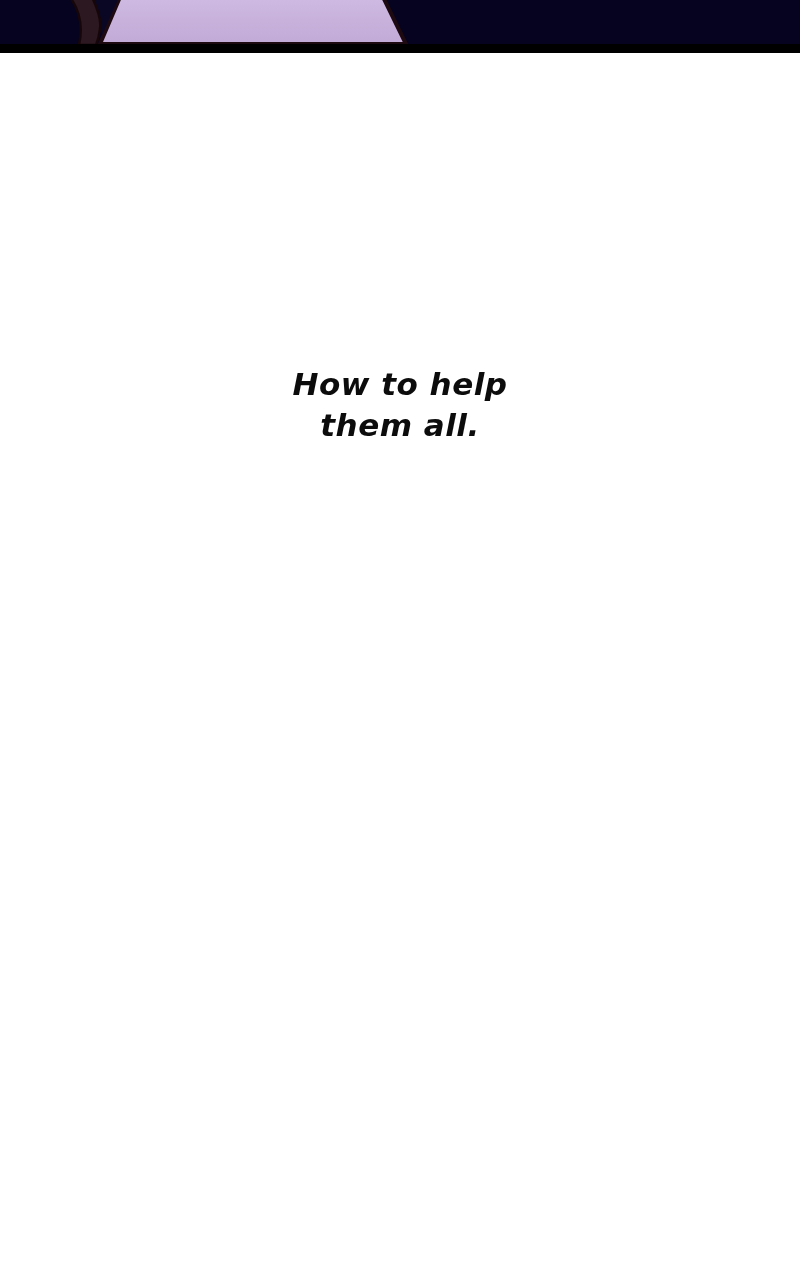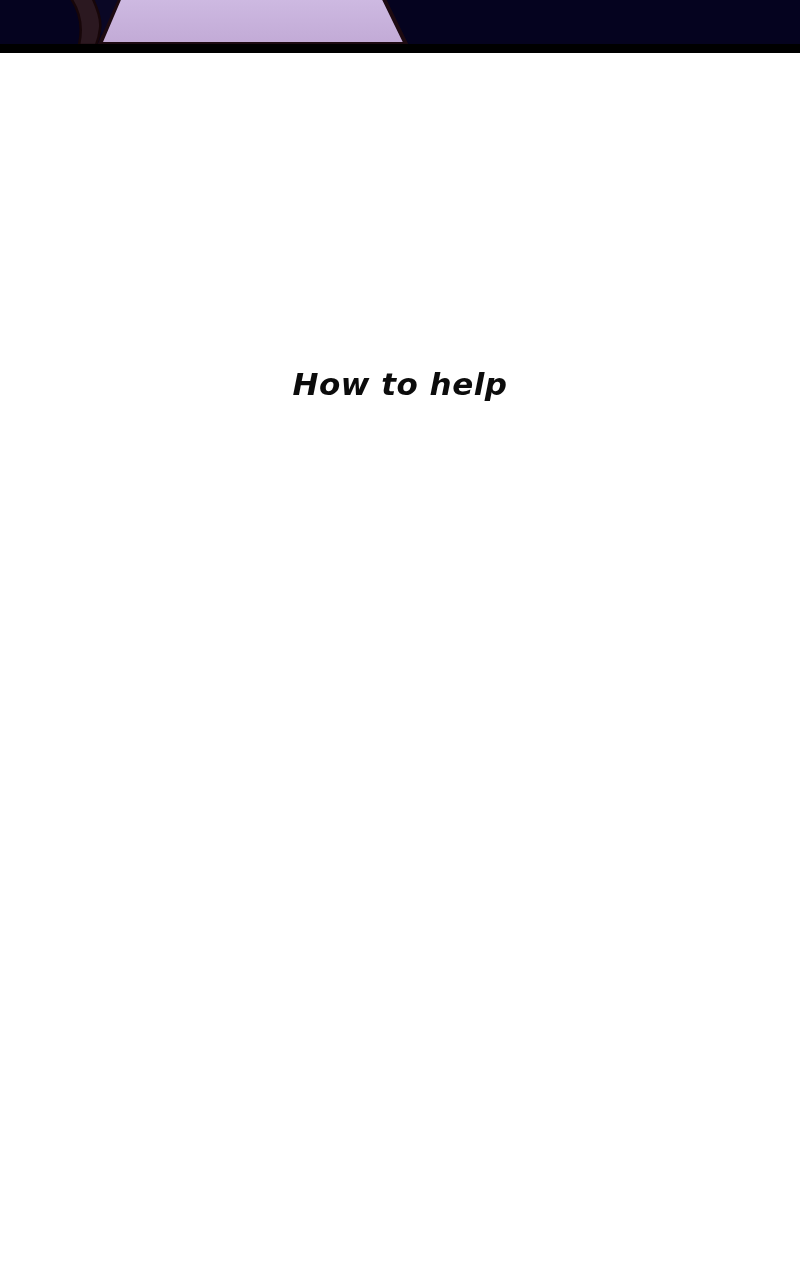--- a/index.html
+++ b/index.html
@@ -64,15 +64,16 @@
       <rect class="night-bg" x="0" y="0" width="800" height="44"></rect>
       <polygon class="skirt" points="120,-3 383,-3 406,44 100,44"></polygon>
       <polygon class="hair-navy" points="91,-3 119,-3 102,35"></polygon>
       <path class="hair-brown" d="M 70,-3 L 92,-3 Q 102,18 100,29 Q 99,38 96,45 L 79,45 Q 85,18 70,-3 Z"></path>
       <rect class="panel-border" x="0" y="44" width="800" height="9"></rect>
     </svg>
   </div>
 
   <div class="caption">
     <div>How to help</div>
+    <div>them all.</div>
   </div>
 
 </div>
 
 </body></html>

